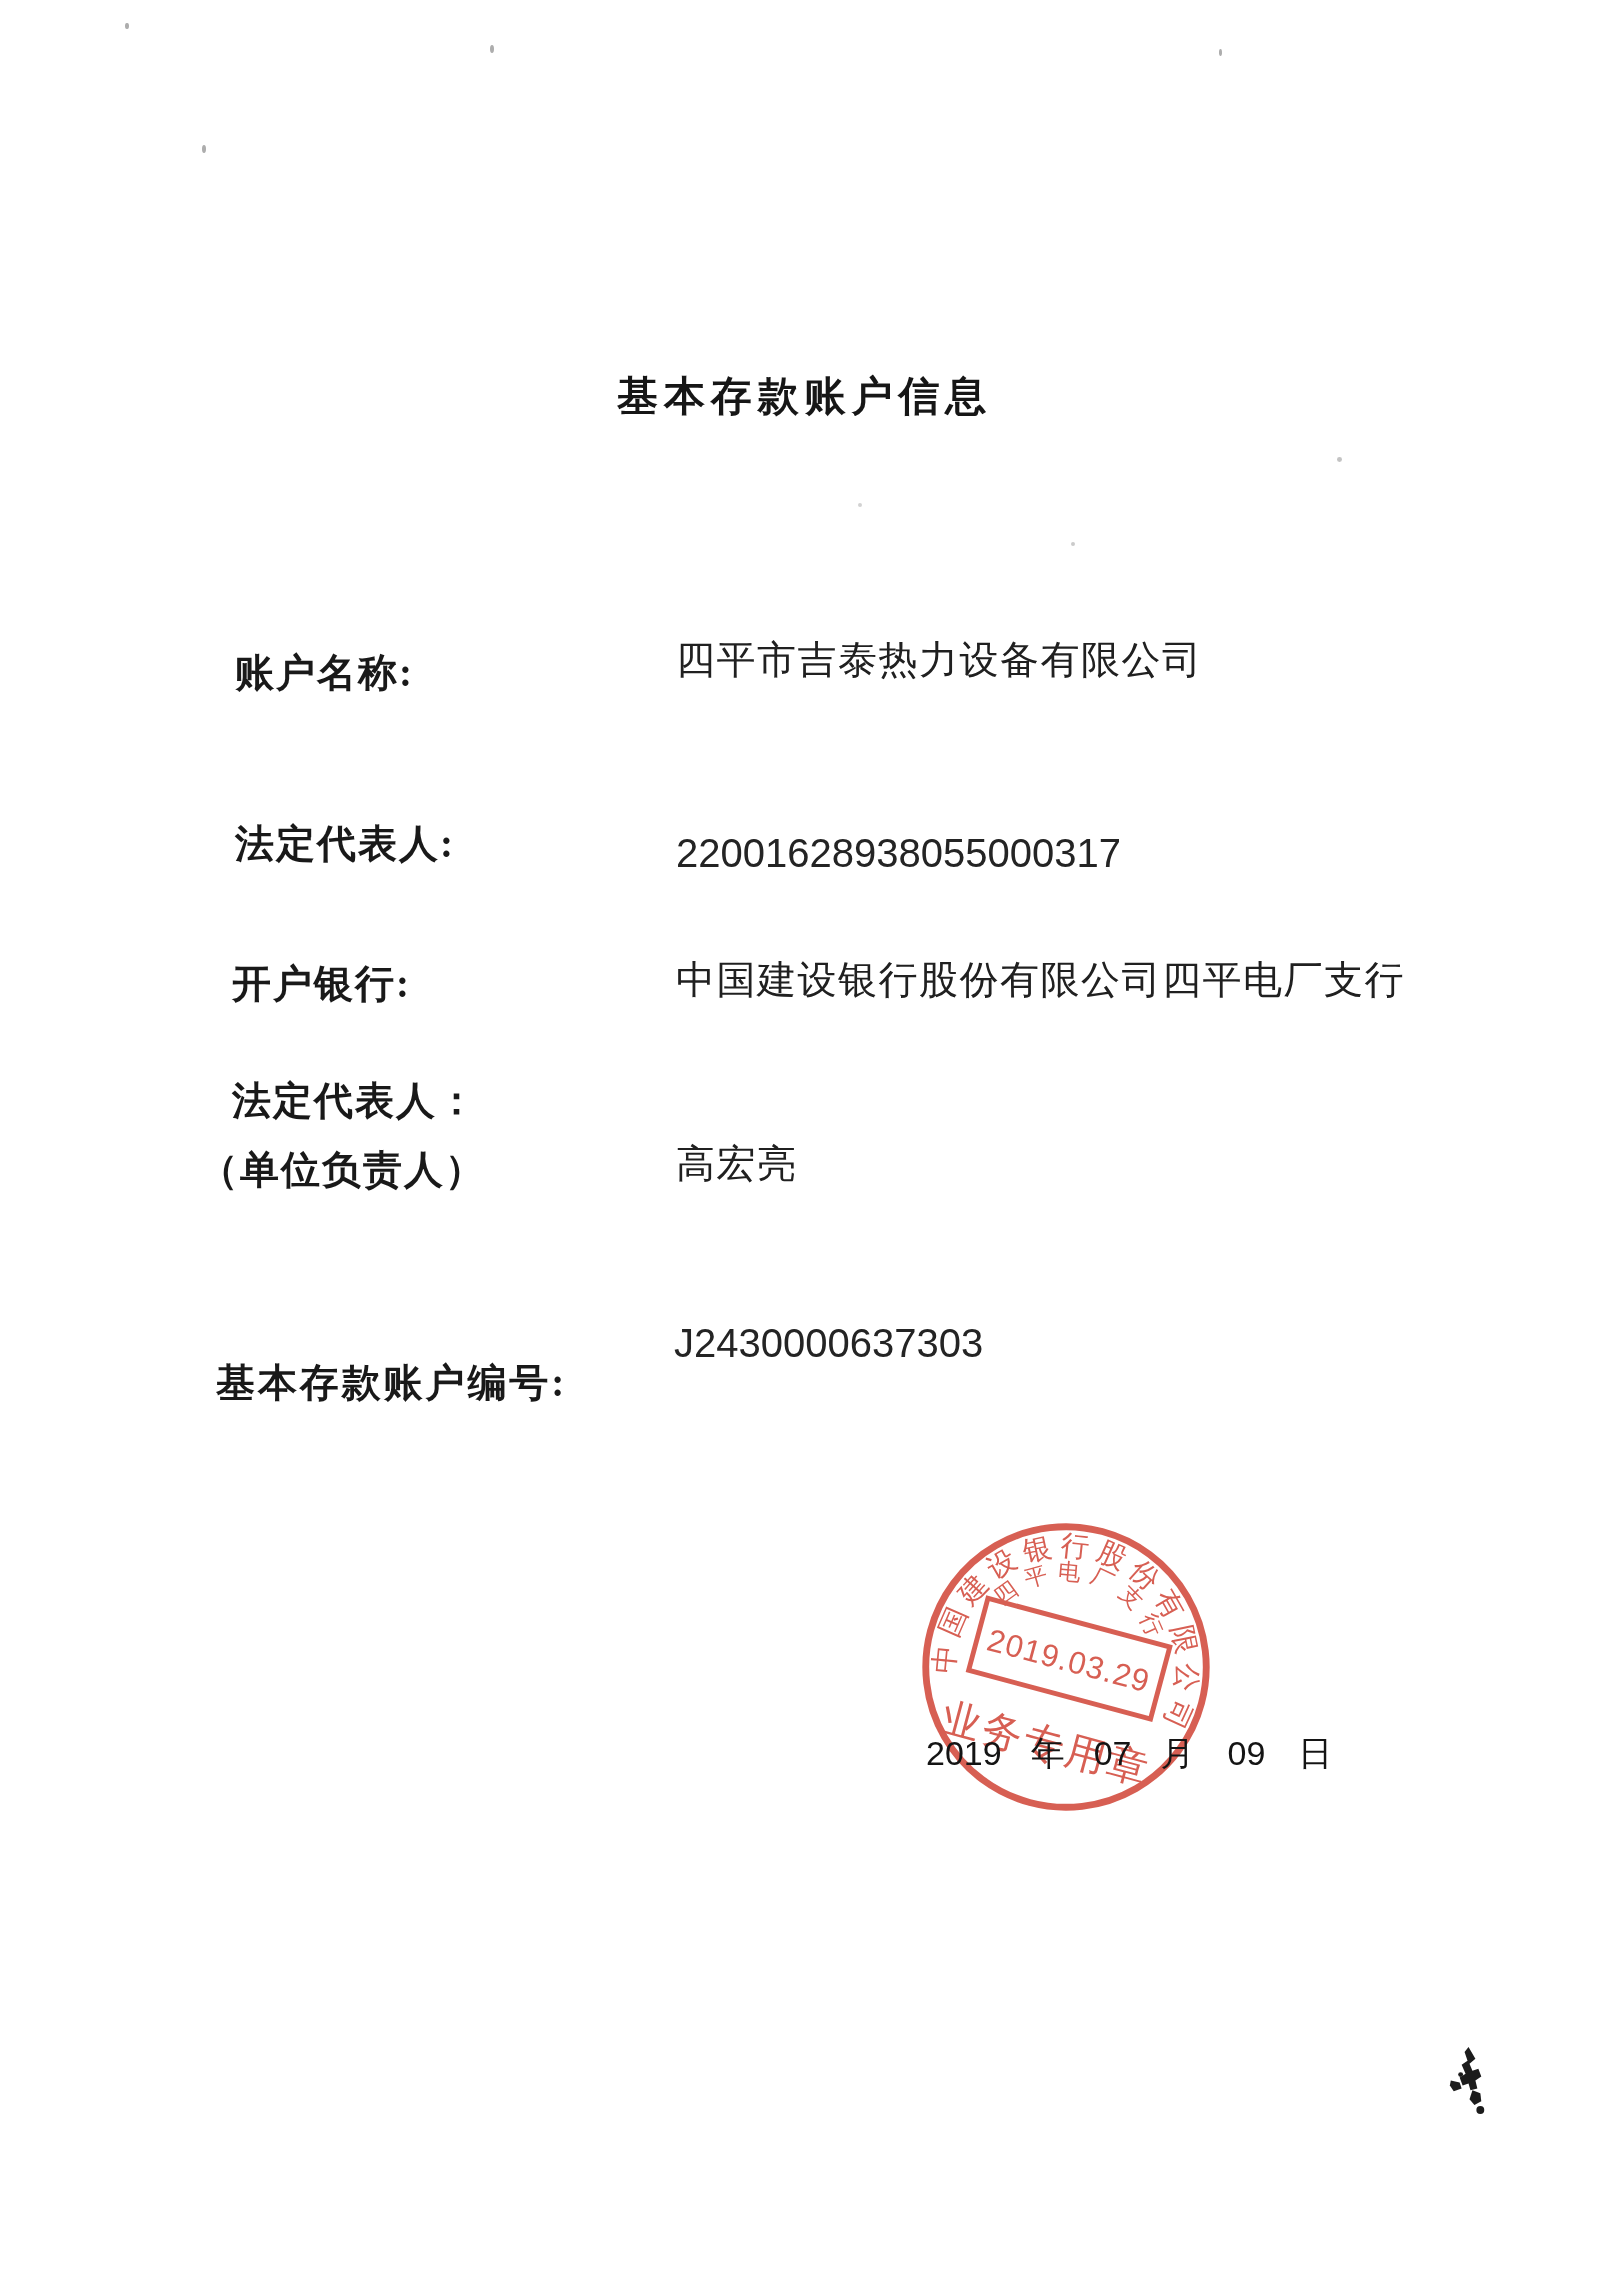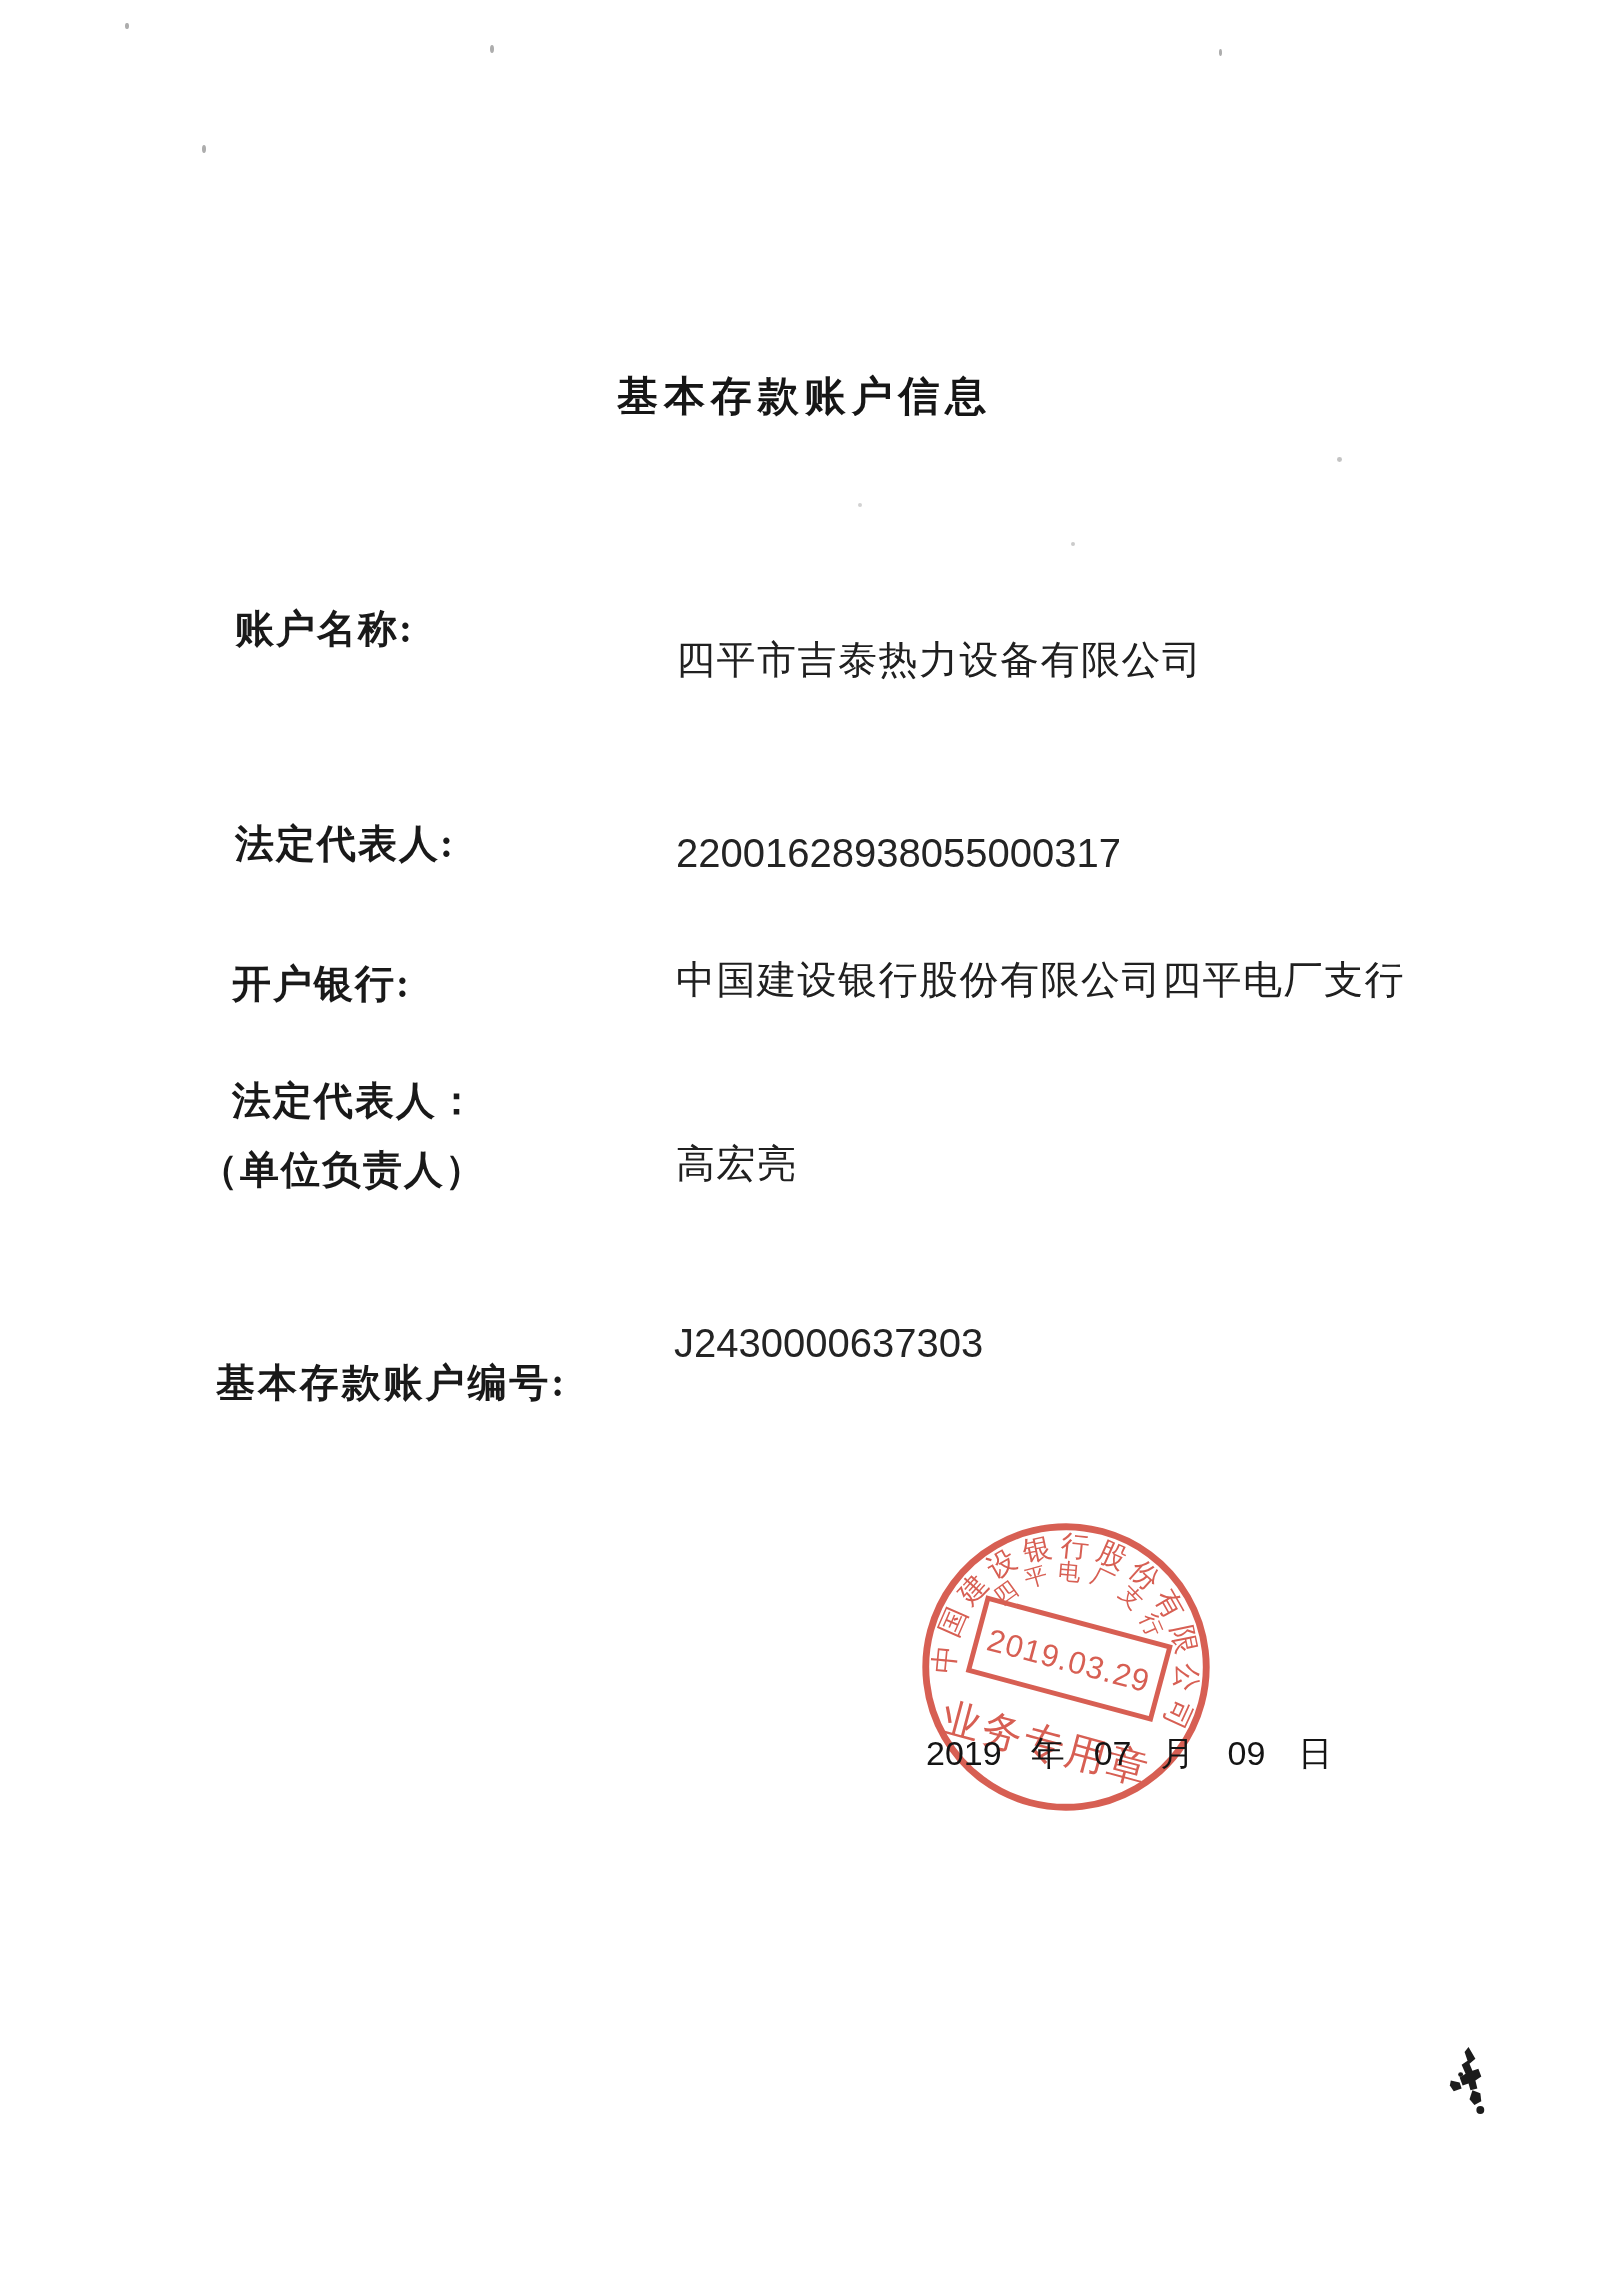--- a/index.html
+++ b/index.html
@@ -10,21 +10,21 @@
   }
   .abs{position:absolute;}
   .title{
     left:617px;top:369px;font-size:41px;font-weight:bold;letter-spacing:5.9px;
     color:#161616;white-space:nowrap;
   }
   .flabel{font-size:39px;font-weight:bold;letter-spacing:2px;color:#191919;white-space:nowrap;}
   .fvalue{font-size:39px;letter-spacing:1.5px;color:#202020;white-space:nowrap;}
   .numval{font-family:"Liberation Sans","DejaVu Sans",sans-serif;font-size:40px;letter-spacing:0px;color:#242424;margin-top:17px;}
   
-  .r1l{left:235px;top:602px;}
+  .r1l{left:235px;top:646px;}
   .r1v{left:676px;top:633px;}
   .r2l{left:235px;top:817px;}
   .r2v{left:676px;top:814px;}
   .r3l{left:232px;top:957px;}
   .r3v{left:676px;top:953px;}
   .r4l1{left:232px;top:1074px;}
   .r4l2{left:199px;top:1143px;}
   .r4v{left:676px;top:1113px;margin-top:24px;}
   .r5l{left:216px;top:1356px;letter-spacing:2.9px;text-align:center;}
   .r5v{left:674px;top:1304px;}

